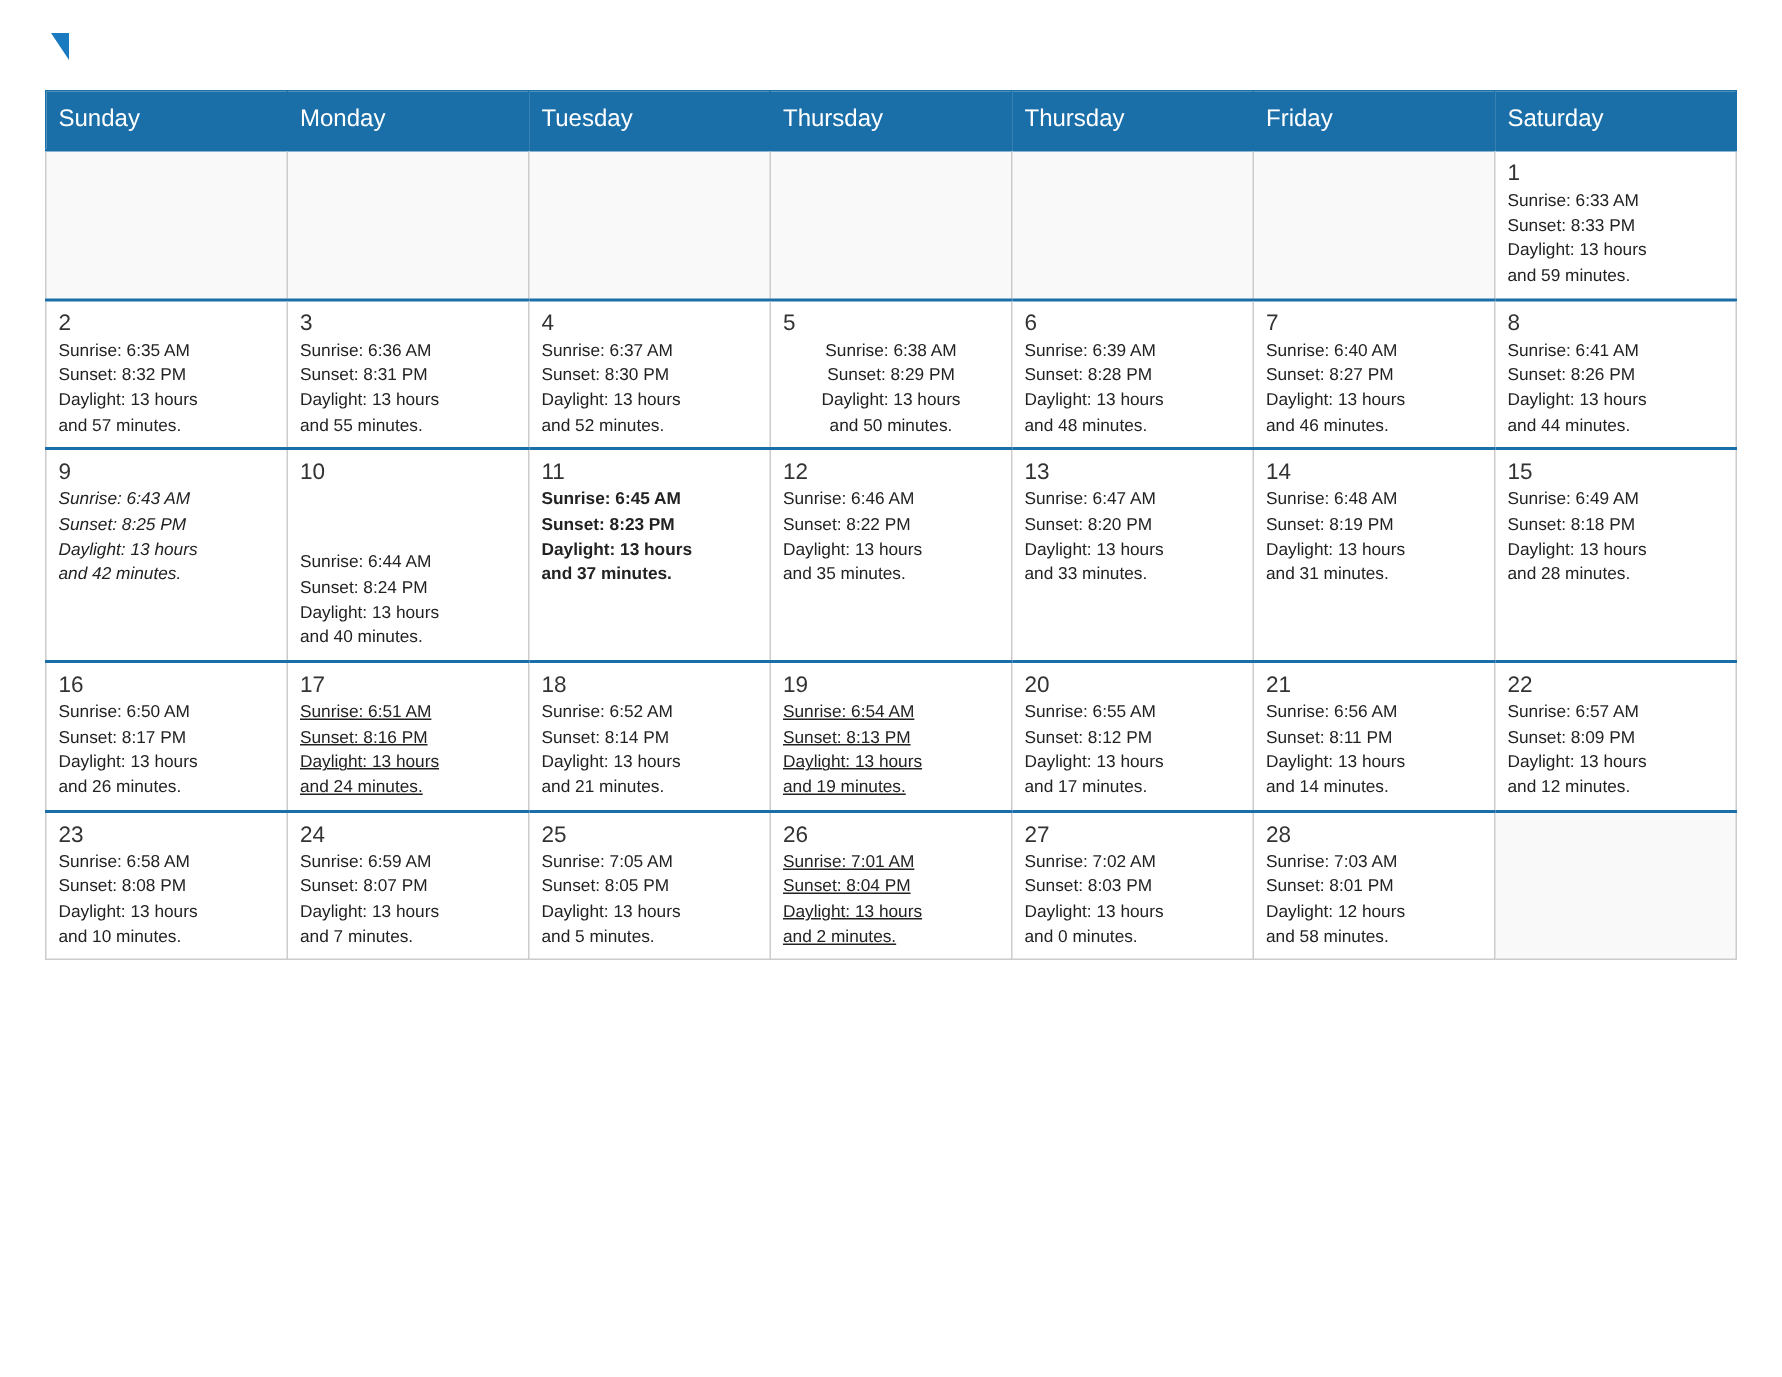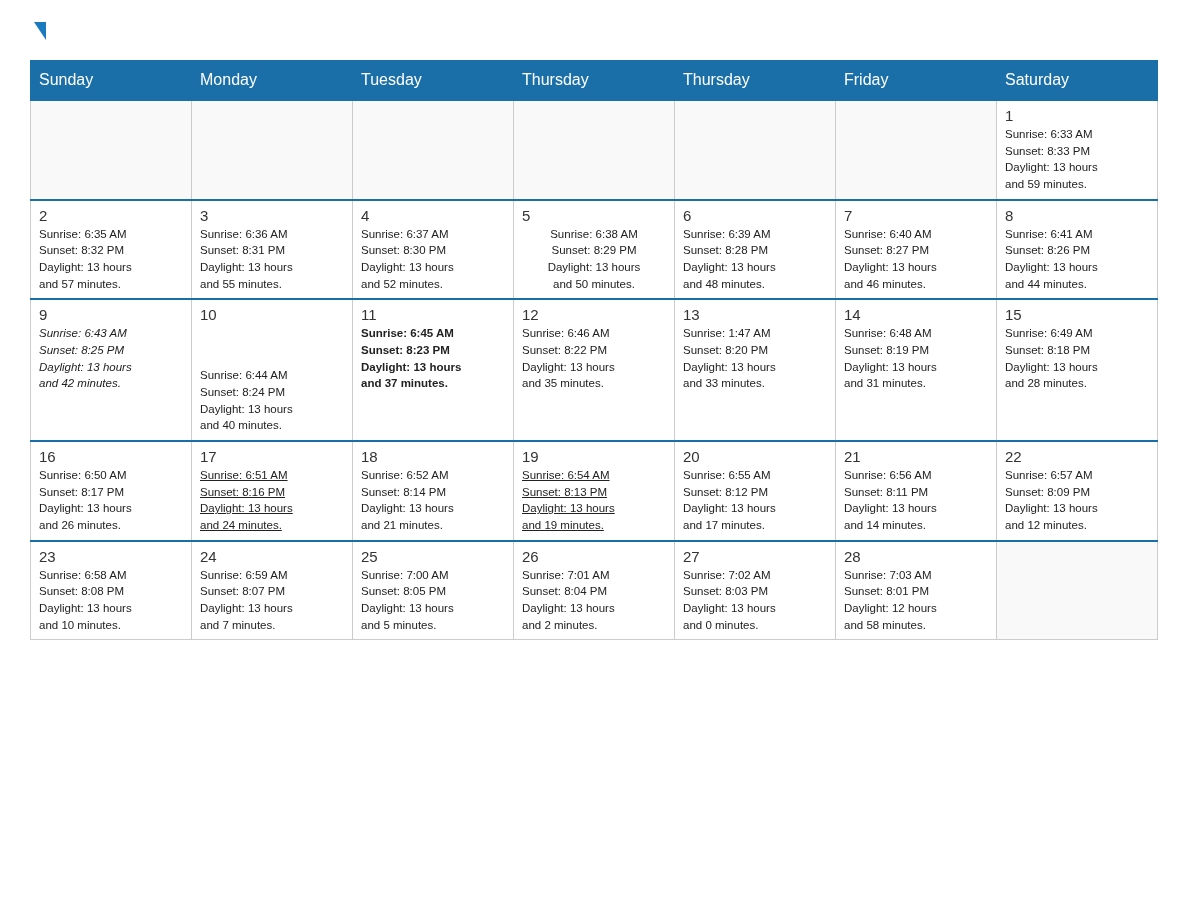--- a/index.html
+++ b/index.html
@@ -222,21 +222,21 @@
         </td>
         <td>
           <span class="day-num">12</span>
           <div class="day-info" style="white-space: pre-line;">Sunrise: 6:46 AM
 Sunset: 8:22 PM
 Daylight: 13 hours
 and 35 minutes.</div>
         </td>
         <td>
           <span class="day-num">13</span>
-          <div class="day-info" style="white-space: pre-line;">Sunrise: 1:47 AM
+          <div class="day-info" style="white-space: pre-line;">Sunrise: 6:47 AM
 Sunset: 8:20 PM
 Daylight: 13 hours
 and 33 minutes.</div>
         </td>
         <td>
           <span class="day-num">14</span>
           <div class="day-info" style="white-space: pre-line;">Sunrise: 6:48 AM
 Sunset: 8:19 PM
 Daylight: 13 hours
 and 31 minutes.</div>
@@ -310,28 +310,28 @@
         </td>
         <td>
           <span class="day-num">24</span>
           <div class="day-info" style="white-space: pre-line;">Sunrise: 6:59 AM
 Sunset: 8:07 PM
 Daylight: 13 hours
 and 7 minutes.</div>
         </td>
         <td>
           <span class="day-num">25</span>
-          <div class="day-info" style="white-space: pre-line;">Sunrise: 7:00 AM
+          <div class="day-info" style="white-space: pre-line;">Sunrise: 7:05 AM
 Sunset: 8:05 PM
 Daylight: 13 hours
 and 5 minutes.</div>
         </td>
         <td>
           <span class="day-num">26</span>
-          <div class="day-info" style="white-space: pre-line;">Sunrise: 7:01 AM
+          <div class="day-info" style="white-space: pre-line; text-decoration: underline;">Sunrise: 7:01 AM
 Sunset: 8:04 PM
 Daylight: 13 hours
 and 2 minutes.</div>
         </td>
         <td>
           <span class="day-num">27</span>
           <div class="day-info" style="white-space: pre-line;">Sunrise: 7:02 AM
 Sunset: 8:03 PM
 Daylight: 13 hours
 and 0 minutes.</div>

